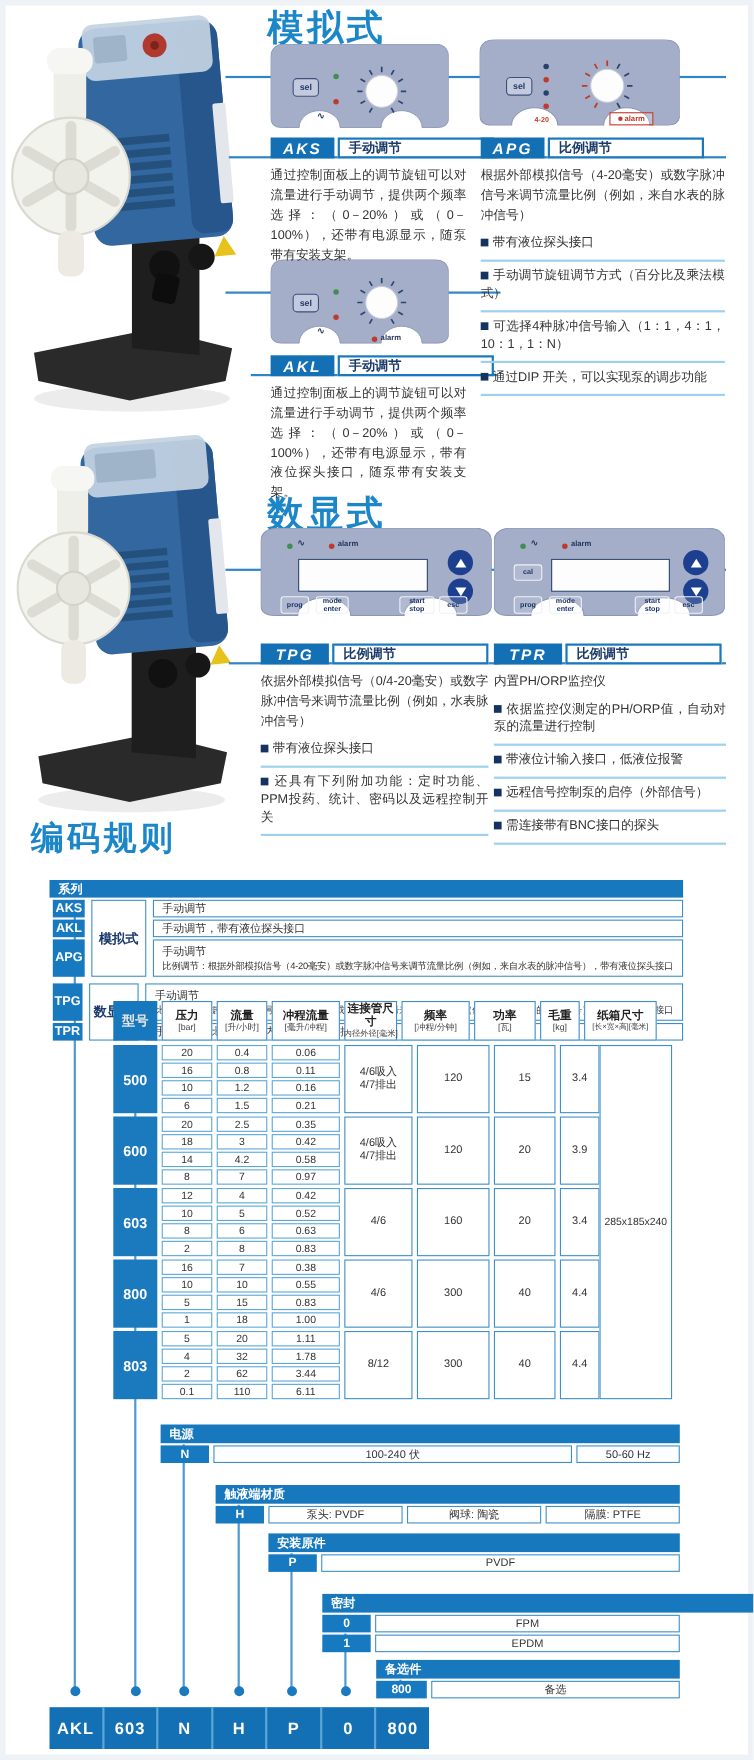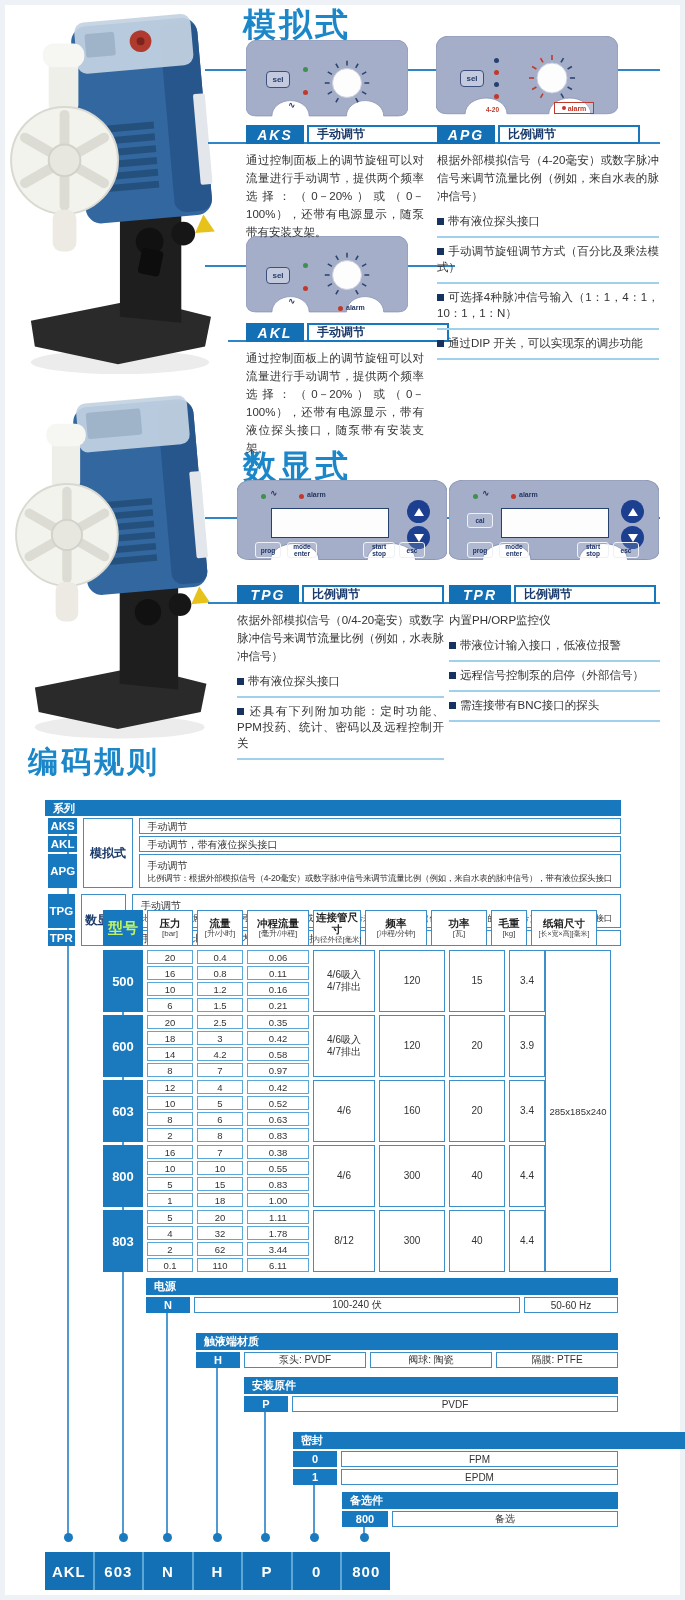--- a/index.html
+++ b/index.html
@@ -57,35 +57,35 @@
             display:flex;flex-direction:column;justify-content:center;}
   .ser-l1{font-size:10px;line-height:13px;white-space:nowrap;}
   .ser-l2{font-size:8.5px;line-height:12px;white-space:nowrap;overflow:hidden;letter-spacing:-.2px;}
   .spec{position:absolute;left:103px;top:910px;width:508px;}
   .spec-head{display:flex;gap:4px;height:36px;}
   .sh{background:#fff;border:1.5px solid #3d8fc9;box-sizing:border-box;display:flex;flex-direction:column;
       align-items:center;justify-content:center;text-align:center;}
   .sh .hname{font-size:10.5px;font-weight:bold;color:#222;line-height:12px;}
   .sh .hunit{font-size:8px;color:#444;line-height:10px;white-space:nowrap;}
   .sh-model{background:#1878be;border:none;}
-  .sh-model .hname{color:#bef264;font-size:15px;}
+  .sh-model .hname{color:#e5e5e5;font-size:12px;}
   .spec-body{position:relative;margin-top:4px;}
   .sgroup{display:flex;gap:4px;height:62px;margin-bottom:3px;}
   .mcell{width:40px;background:#1b79bd;color:#fff;font-weight:bold;font-size:13px;display:flex;align-items:center;justify-content:center;}
   .rows3{display:flex;flex-direction:column;gap:2px;width:162px;}
   .r3{display:flex;gap:4px;height:14px;}
   .c3{background:#fff;border:1px solid #5aa7d8;box-sizing:border-box;font-size:9.5px;color:#333;
       display:flex;align-items:center;justify-content:center;}
   .cp{width:46px;} .cf{width:46px;} .cs{width:62px;}
   .spanc{background:#fff;border:1.5px solid #3d8fc9;box-sizing:border-box;font-size:10px;color:#333;
          display:flex;flex-direction:column;align-items:center;justify-content:center;line-height:12px;}
   .w-pipe{width:62px;} .w-frq{width:66px;} .w-pow{width:56px;} .w-wt{width:36px;}
   .boxcell{position:absolute;left:442px;top:0;width:66px;height:322px;background:#fff;border:1.5px solid #3d8fc9;
            box-sizing:border-box;font-size:9.5px;color:#333;display:flex;align-items:center;justify-content:center;}
-  .sub{position:absolute;}
+  .sub{position:absolute;margin-top:17px;}
   .sub-h{height:17px;}
   .sub-row{display:flex;gap:4px;margin-top:2px;height:16px;}
   .sub-key{width:44px;}
   .codebar{position:absolute;left:45px;top:1552px;width:345px;height:38px;background:#1470b4;display:flex;align-items:stretch;}
   .seg{flex:1;color:#fff;font-weight:bold;font-size:15px;display:flex;align-items:center;justify-content:center;letter-spacing:1px;}
   .segsep{width:2px;background:#5aa7d8;margin:0;}
 </style>
 </head>
 <body>
 
@@ -356,20 +356,21 @@
   </div>
 
   <div class="descblk" style="left:237px;top:611px;width:207px">
     <p class="intro">依据外部模拟信号（0/4-20毫安）或数字脉冲信号来调节流量比例（例如，水表脉冲信号）</p>
     <div class="bullet"><span class="sq"></span><span>带有液位探头接口</span></div>
     <div class="bullet"><span class="sq"></span><span>还具有下列附加功能：定时功能、PPM投药、统计、密码以及远程控制开关</span></div>
   </div>
 
   <div class="descblk" style="left:449px;top:611px;width:211px">
     <p class="intro">内置PH/ORP监控仪</p>
+    <div class="bullet"><span class="sq"></span><span>依据监控仪测定的PH/ORP值，自动对泵的流量进行控制</span></div>
     <div class="bullet"><span class="sq"></span><span>带液位计输入接口，低液位报警</span></div>
     <div class="bullet"><span class="sq"></span><span>远程信号控制泵的启停（外部信号）</span></div>
     <div class="bullet"><span class="sq"></span><span>需连接带有BNC接口的探头</span></div>
   </div>
 
   <div class="vline" style="left:67px;top:818px;height:722px"></div>
   <div class="vline" style="left:122px;top:950px;height:590px"></div>
   <div class="vline" style="left:166px;top:1313px;height:227px"></div>
   <div class="vline" style="left:216px;top:1368px;height:172px"></div>
   <div class="vline" style="left:264px;top:1412px;height:128px"></div>

